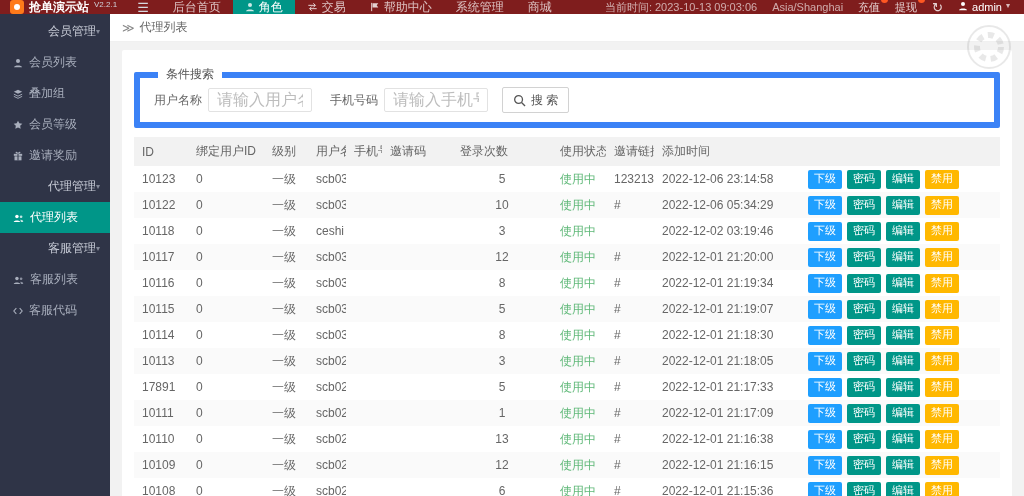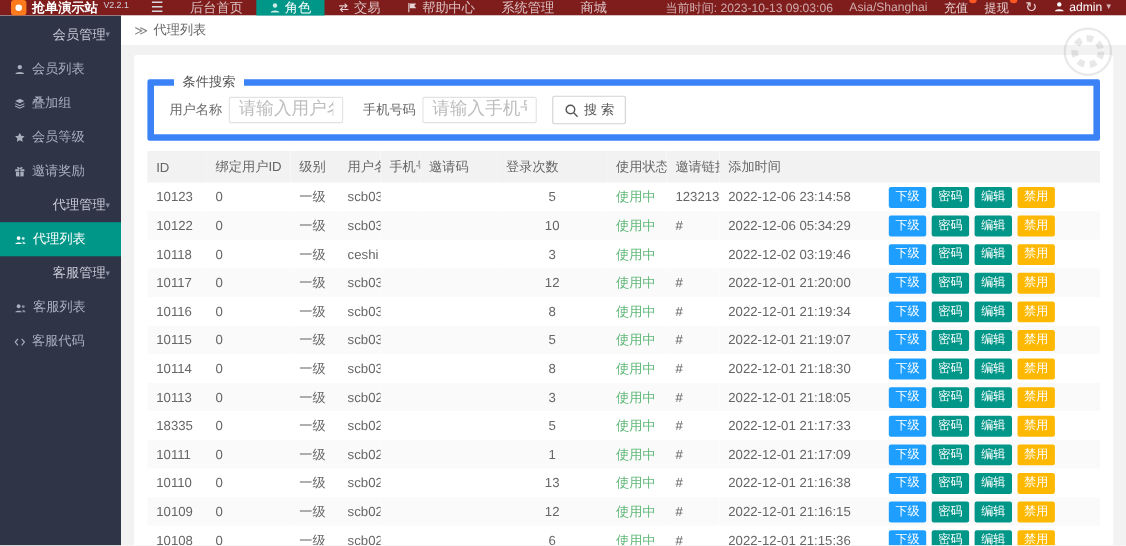--- a/index.html
+++ b/index.html
@@ -50,21 +50,21 @@
   .f-input{width:104px;height:24px;border:1px solid #E2E2E2;border-radius:2px;padding:0 8px;font-size:16px;color:#666;outline:none;margin-right:14px}
   .f-input::placeholder{color:#BDBDBD}
   .search-btn{display:inline-flex;align-items:center;gap:5px;height:26px;padding:0 10px;background:#fff;border:1px solid #D2D2D2;border-radius:2px;color:#555;font-size:12px;cursor:pointer}
 
   table{width:100%;border-collapse:collapse;table-layout:fixed;font-size:12px;color:#666}
   thead th{background:#F2F2F2;height:29px;text-align:left;font-weight:400;color:#666;padding:0 8px;white-space:nowrap;overflow:hidden}
   tbody td{height:26px;padding:0 8px;white-space:nowrap;overflow:hidden}
   tbody tr:nth-child(even){background:#FAFAFA}
   td.center{text-align:center}
   td.status{color:#5FB878}
-  .act-btn{display:inline-block;height:19px;line-height:19px;padding:0 6px;border:none;border-radius:2px;color:#fff;font-size:11px;margin-right:5px;cursor:pointer;vertical-align:middle;font-family:Liberation Serif, serif}
+  .act-btn{display:inline-block;height:19px;line-height:19px;padding:0 6px;border:none;border-radius:2px;color:#fff;font-size:11px;margin-right:5px;cursor:pointer;vertical-align:middle;font-family:Liberation Mono, monospace}
   .act-blue{background:#1E9FFF}
   .act-teal{background:#009688}
   .act-orange{background:#FFB800}
   .icn svg{display:block}
 </style>
 </head>
 <body>
 
 <div class="app">
 
@@ -381,21 +381,21 @@
                   <td>scb029</td>
                   <td></td>
                   <td></td>
                   <td class="center">3</td>
                   <td class="status">使用中</td>
                   <td>#</td>
                   <td>2022-12-01 21:18:05</td>
                   <td><button class="act-btn act-blue">下级</button><button class="act-btn act-teal">密码</button><button class="act-btn act-teal">编辑</button><button class="act-btn act-orange">禁用</button></td>
                 </tr>
                 <tr>
-                  <td>18335</td>
+                  <td>17891</td>
                   <td>0</td>
                   <td>一级</td>
                   <td>scb028</td>
                   <td></td>
                   <td></td>
                   <td class="center">5</td>
                   <td class="status">使用中</td>
                   <td>#</td>
                   <td>2022-12-01 21:17:33</td>
                   <td><button class="act-btn act-blue">下级</button><button class="act-btn act-teal">密码</button><button class="act-btn act-teal">编辑</button><button class="act-btn act-orange">禁用</button></td>

